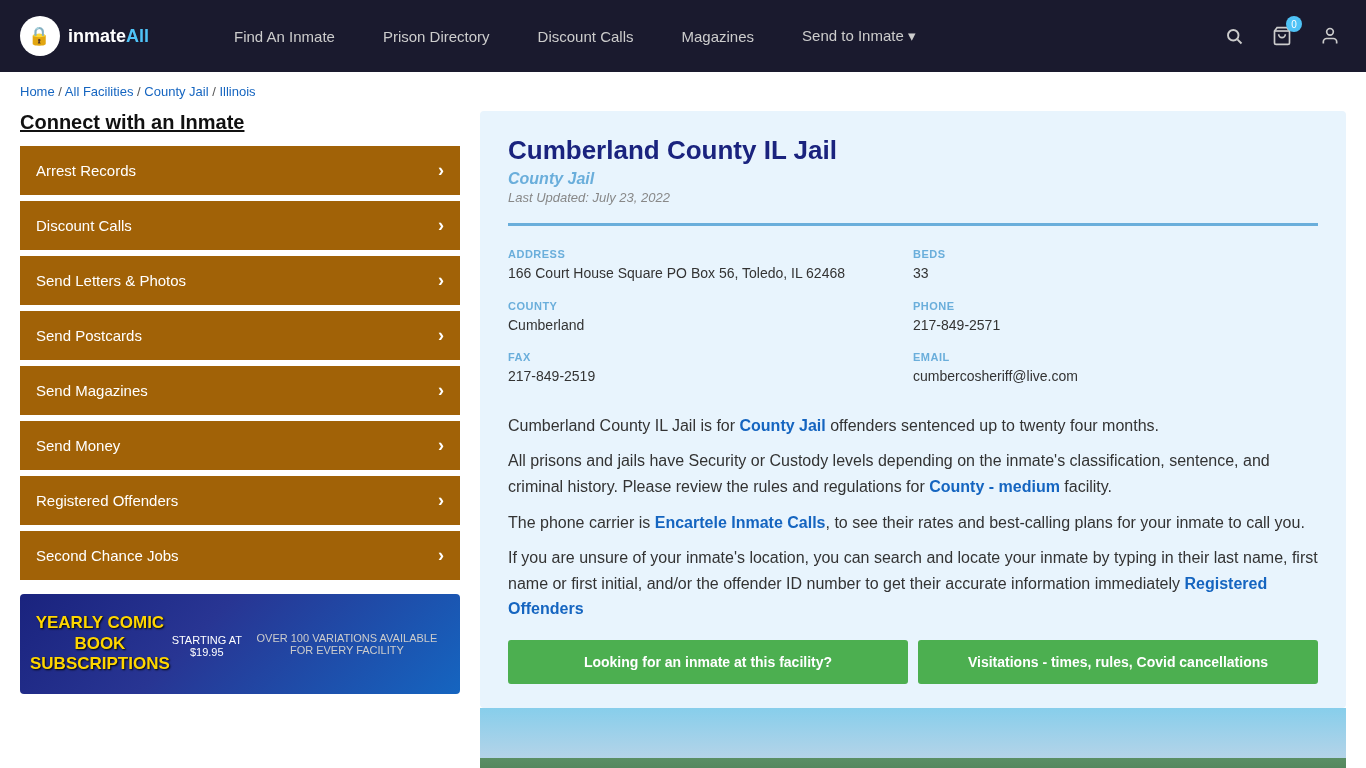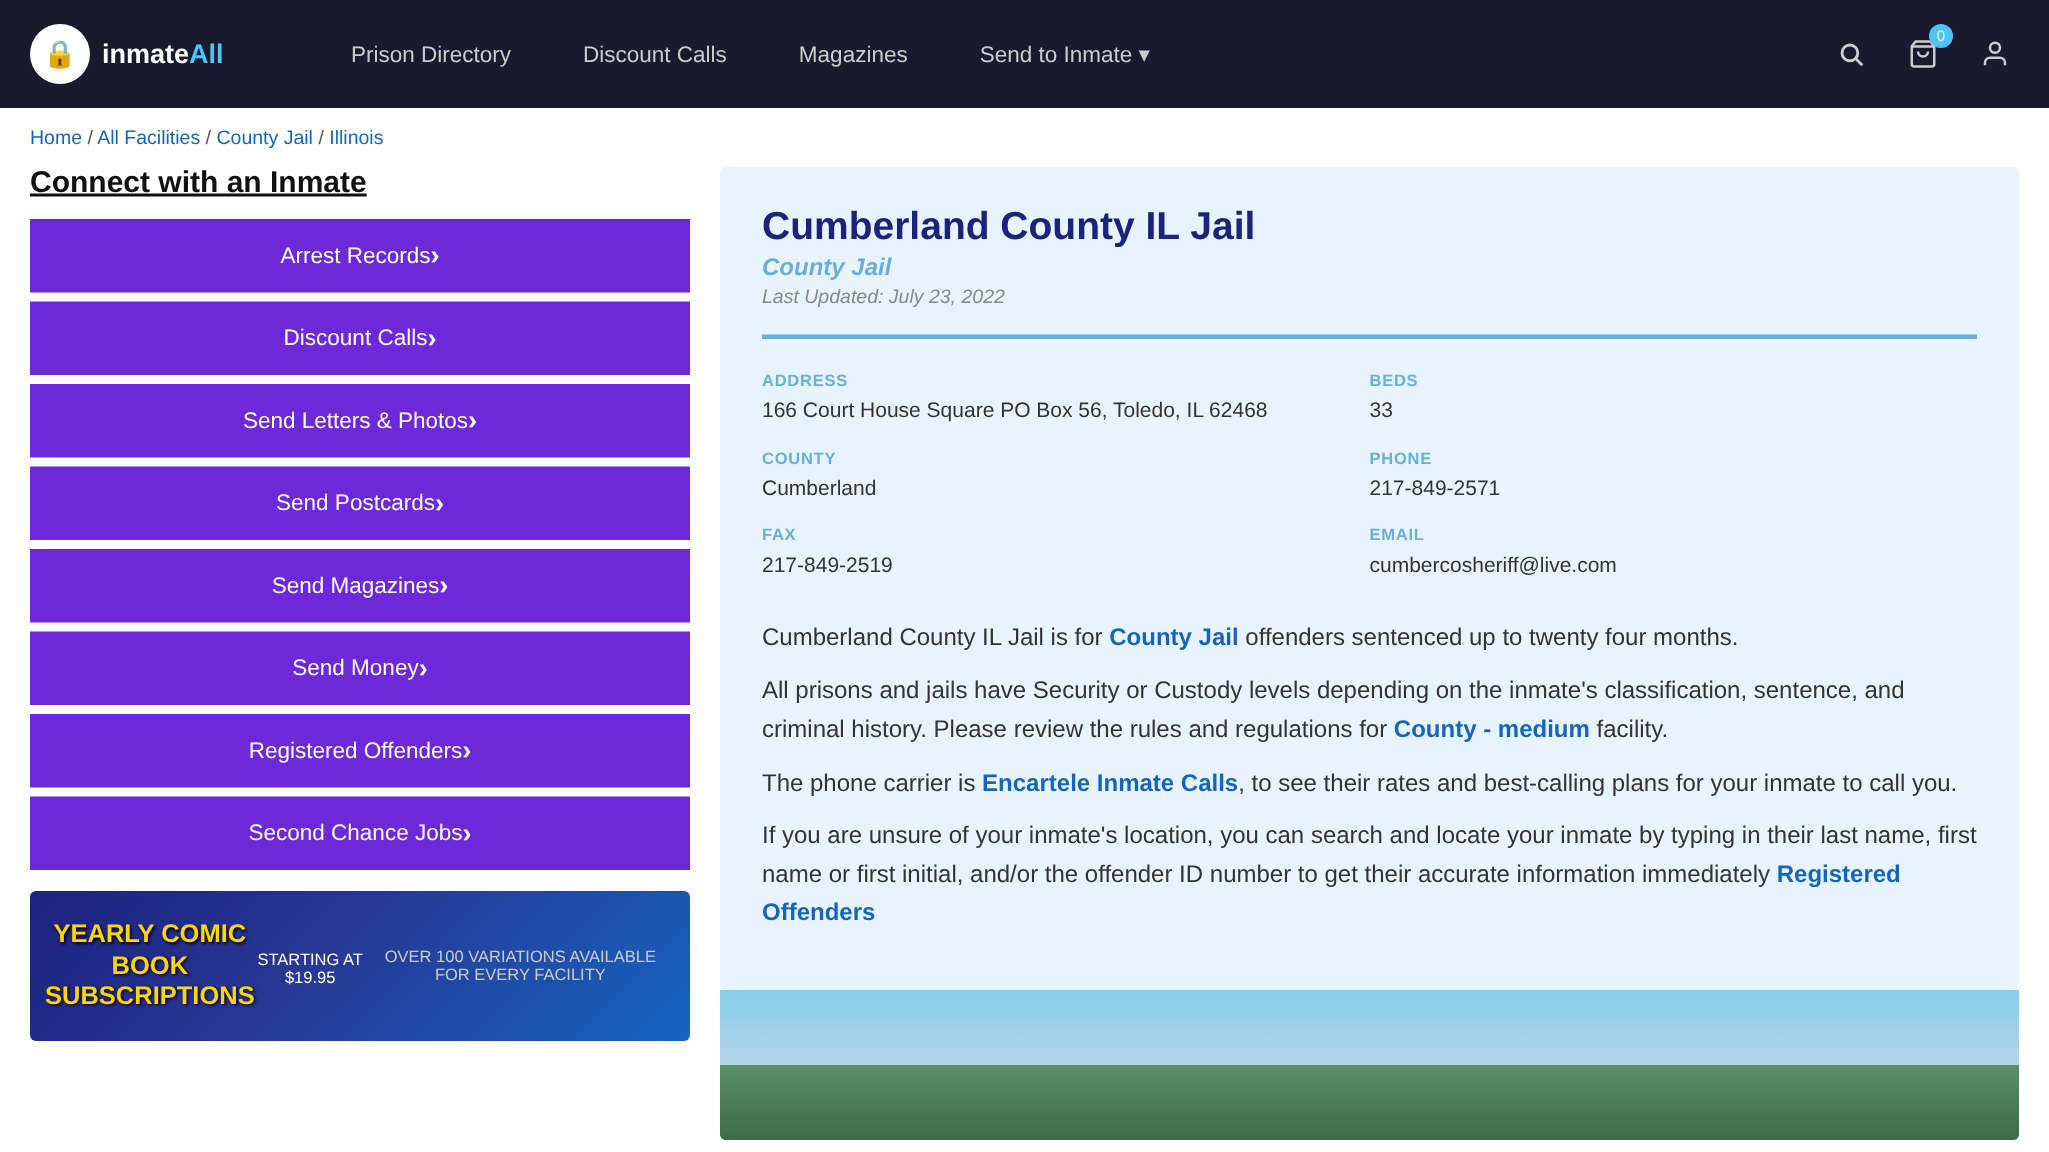--- a/index.html
+++ b/index.html
@@ -103,25 +103,25 @@
       text-decoration: underline;
       margin-bottom: 12px;
       color: #111;
     }
     .sidebar-menu {
       display: flex;
       flex-direction: column;
       gap: 6px;
     }
     .sidebar-item {
-      background: #6d28d9;
-      color: #fff;
-      display: flex;
-      align-items: center;
-      justify-content: center;
+      background: #a16207;
+      color: #fff;
+      display: flex;
+      align-items: center;
+      justify-content: space-between;
       padding: 14px 16px;
       cursor: pointer;
       font-size: 15px;
       font-weight: 500;
     }
     .sidebar-arrow {
       font-size: 18px;
       font-weight: bold;
     }
     .sidebar-ad {
@@ -279,20 +279,21 @@
   </style>
 </head>
 <body>
 
 <header class="header">
   <div class="logo-area">
     <div class="logo-icon">🔒</div>
     <span class="logo-text">inmate<span>All</span></span>
   </div>
   <nav>
+    <a class="nav-item">Find An Inmate</a>
     <a class="nav-item">Prison Directory</a>
     <a class="nav-item">Discount Calls</a>
     <a class="nav-item">Magazines</a>
     <a class="nav-item">Send to Inmate ▾</a>
   </nav>
   <div class="nav-icons">
     <div class="nav-icon-btn">
       <svg width="18" height="18" viewBox="0 0 24 24" fill="none" stroke="#ccc" stroke-width="2.5">
         <circle cx="11" cy="11" r="7"></circle>
         <line x1="16.5" y1="16.5" x2="22" y2="22"></line>
@@ -412,20 +413,24 @@
           All prisons and jails have Security or Custody levels depending on the inmate's classification, sentence, and criminal history. Please review the rules and regulations for <a>County - medium</a> facility.
         </p>
         <p>
           The phone carrier is <a>Encartele Inmate Calls</a>, to see their rates and best-calling plans for your inmate to call you.
         </p>
         <p>
           If you are unsure of your inmate's location, you can search and locate your inmate by typing in their last name, first name or first initial, and/or the offender ID number to get their accurate information immediately <a>Registered Offenders</a>
         </p>
       </div>
 
+      <div class="action-buttons">
+        <button class="btn-green">Looking for an inmate at this facility?</button>
+        <button class="btn-green">Visitations - times, rules, Covid cancellations</button>
+      </div>
     </div>
 
     <div class="facility-photo">
       <div class="photo-sky"></div>
       <div class="photo-water"></div>
       <div class="photo-ground"></div>
     </div>
   </main>
 </div>
 

